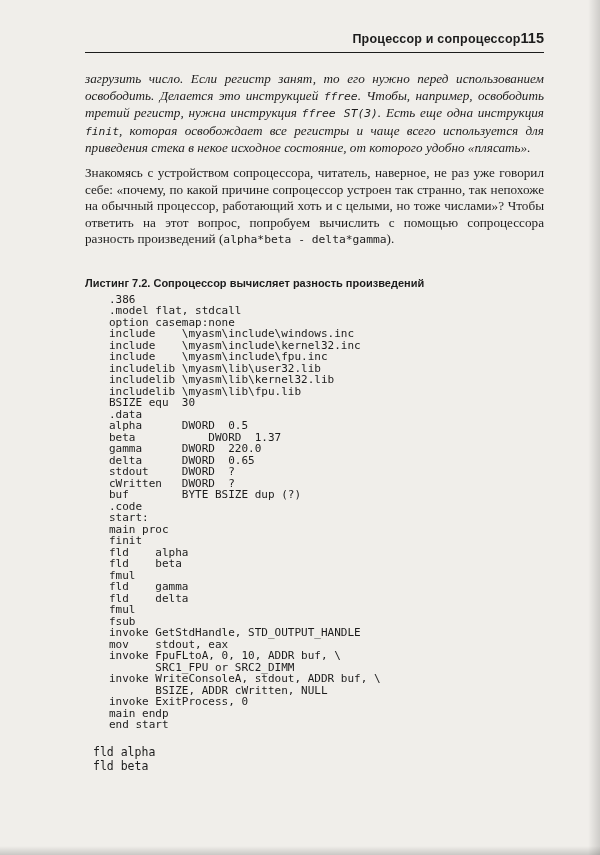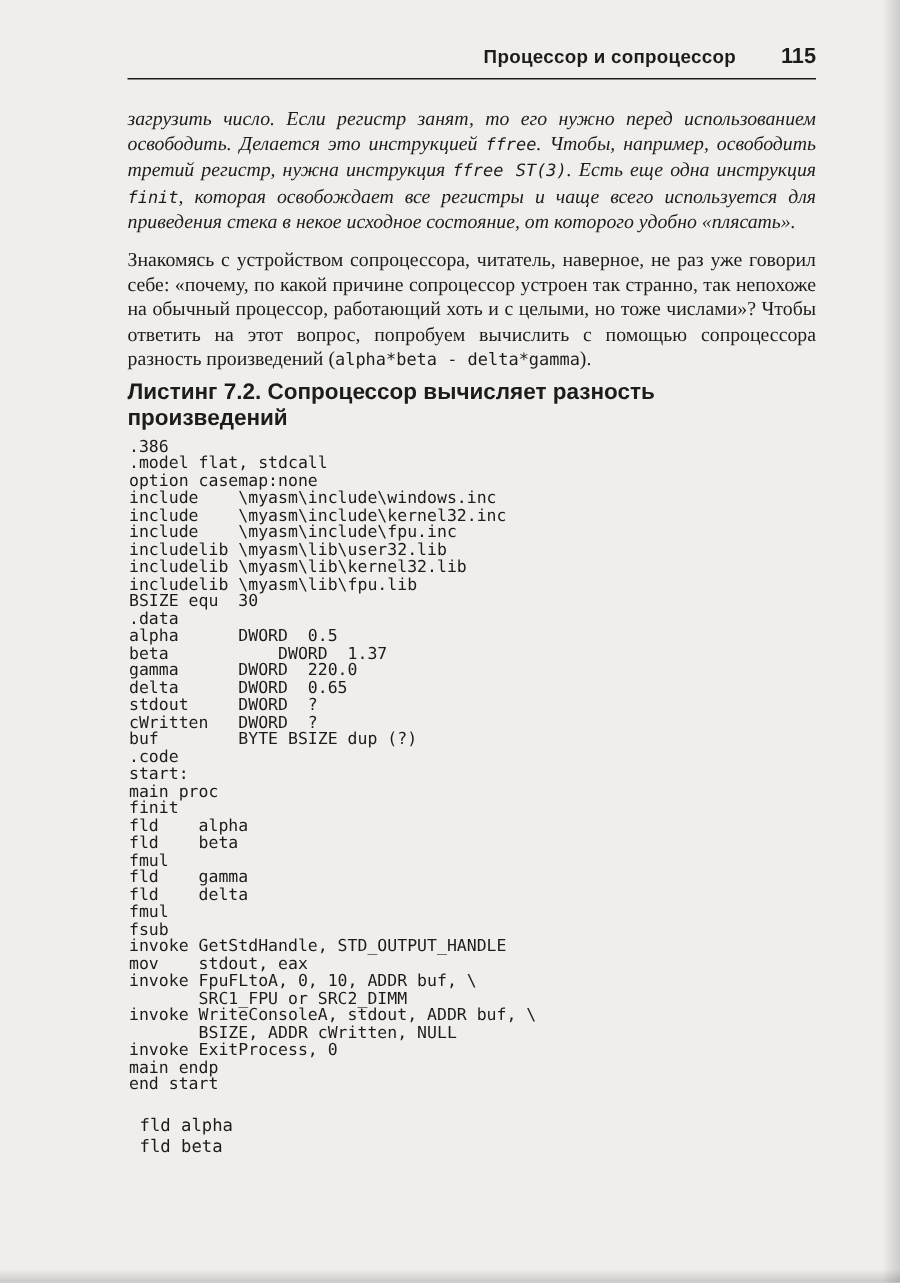--- a/index.html
+++ b/index.html
@@ -19,21 +19,20 @@
   .content {
     position: absolute;
     left: 85px;
     right: 56px;
     top: 30px;
   }
   .header {
     display: flex;
     justify-content: flex-end;
     align-items: baseline;
-    gap: 30px;
     padding-bottom: 6px;
     font-family: "Liberation Sans", sans-serif;
   }
   .header-title {
     font-size: 12.5px;
     font-weight: 700;
     letter-spacing: 0.2px;
   }
   .header-page-number {
     font-size: 14.5px;
@@ -53,27 +52,27 @@
   }
   p.para.first {
     margin-top: 18px;
     font-style: italic;
   }
   .inline-code {
     font-family: "DejaVu Sans Mono", monospace;
     font-size: 11.3px;
   }
   .listing-caption {
-    margin-top: 4px;
+    margin-top: 28px;
     font-family: "Liberation Sans", sans-serif;
-    font-size: 15px;
+    font-size: 11px;
     font-weight: 700;
   }
   pre.code-listing {
-    margin: 5px 0 12px 1px;
+    margin: 5px 0 12px 24px;
     font-family: "DejaVu Sans Mono", monospace;
     font-size: 11px;
     line-height: 11.5px;
     white-space: pre;
   }
   pre.code-snippet {
     margin: 14px 0 0 8px;
     font-family: "DejaVu Sans Mono", monospace;
     font-size: 11.5px;
     line-height: 14px;

